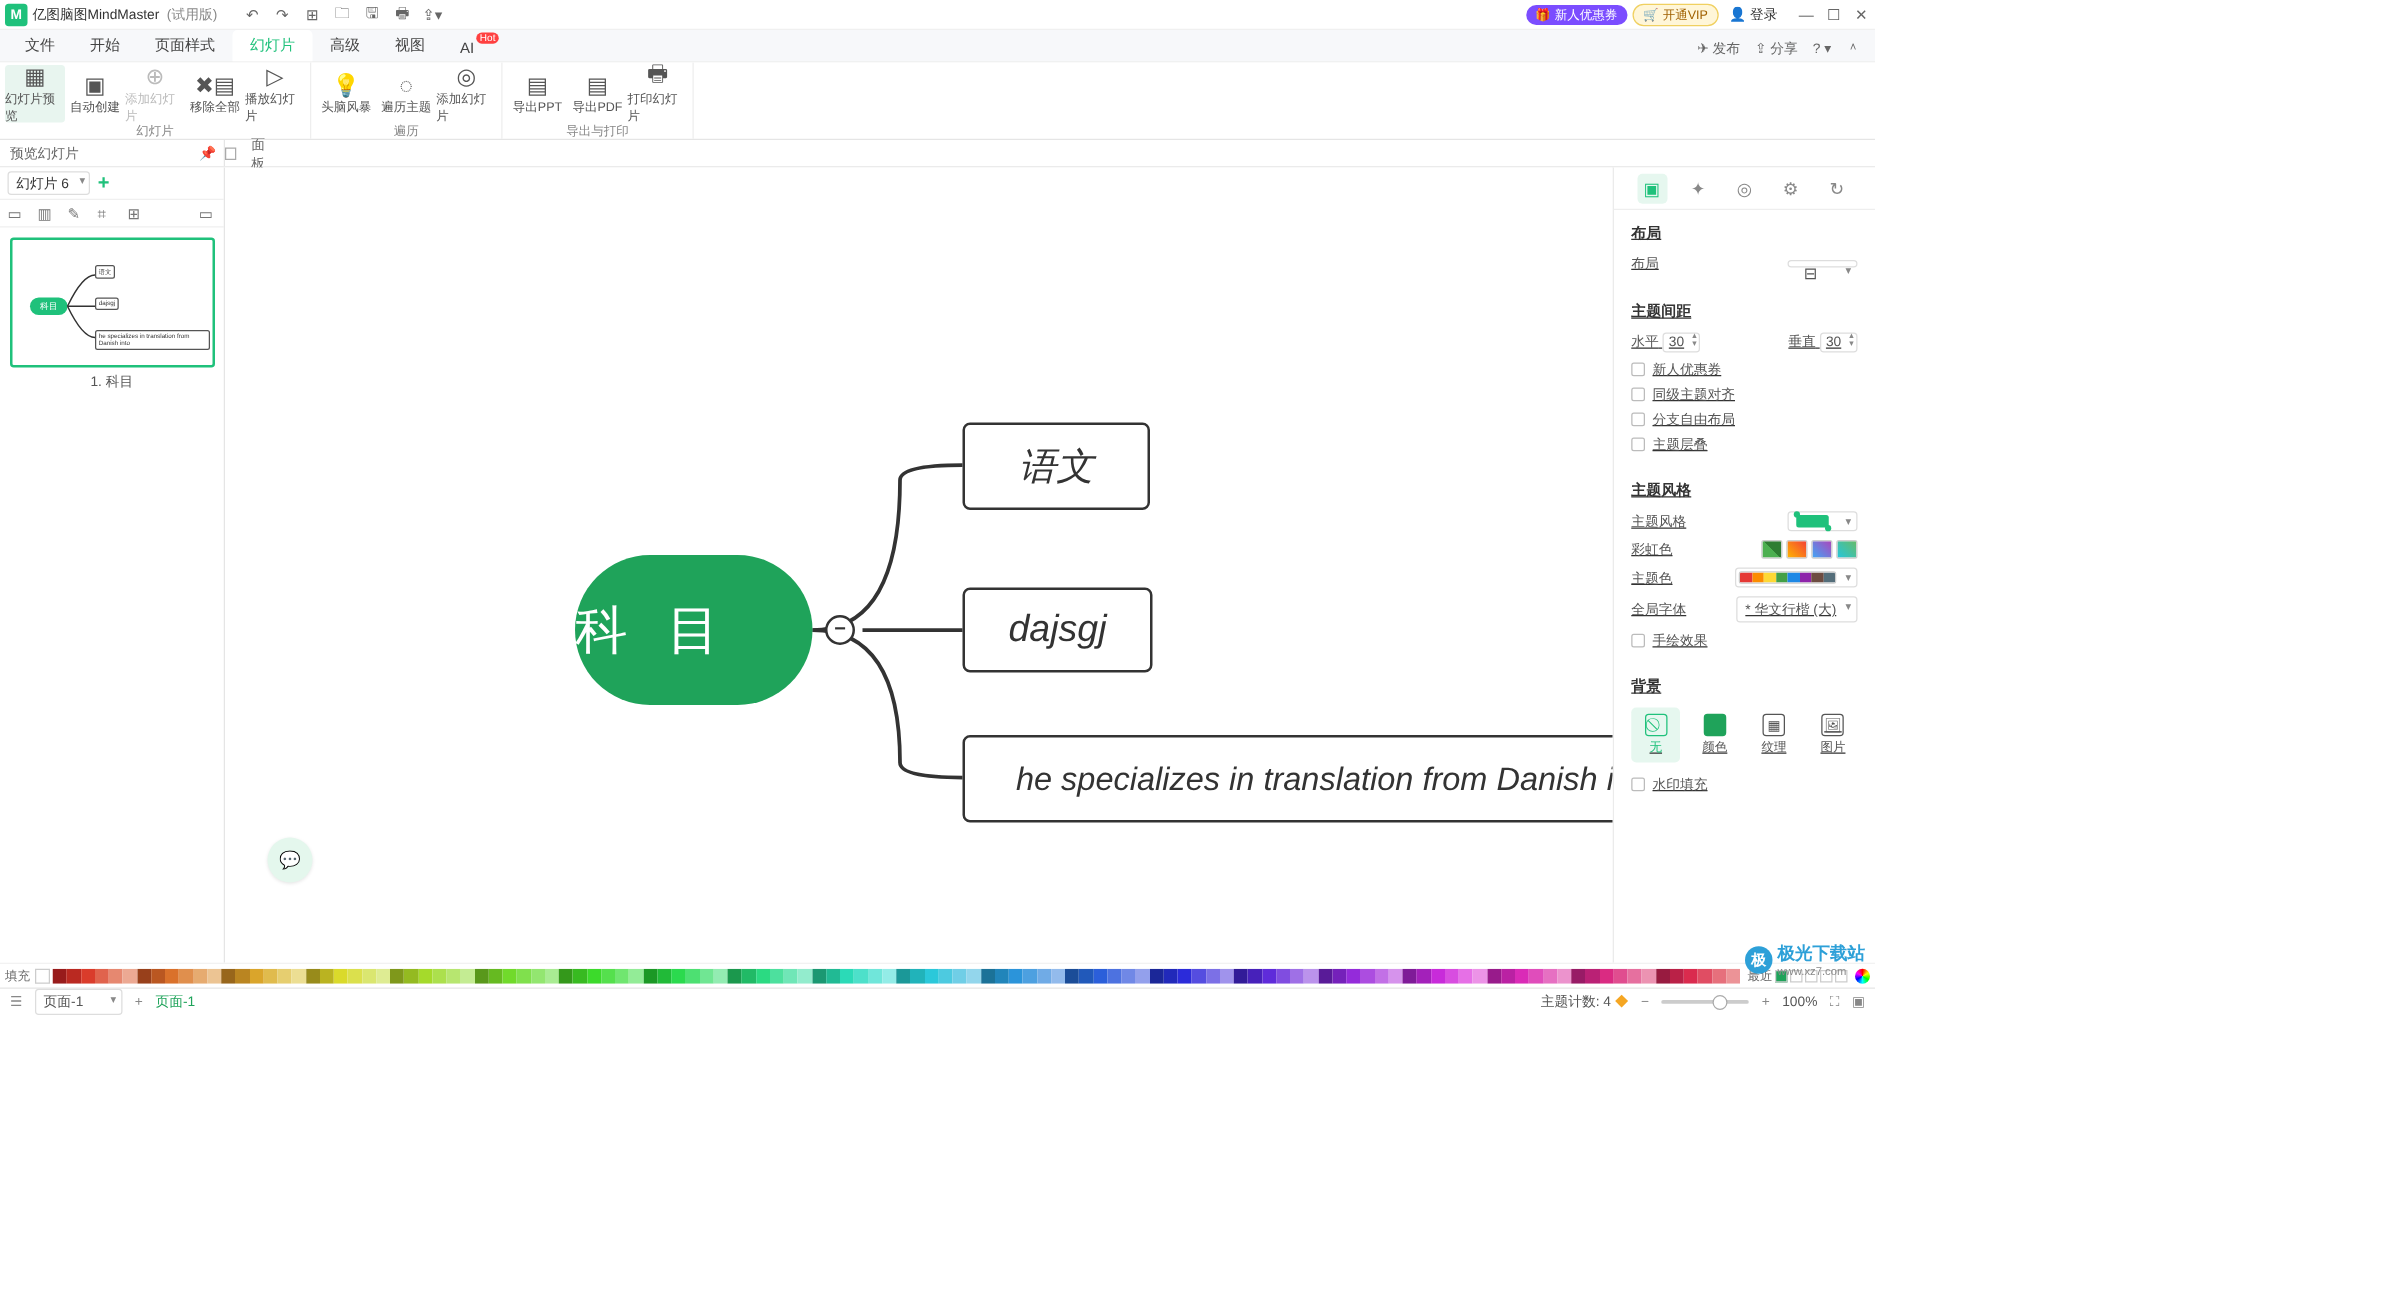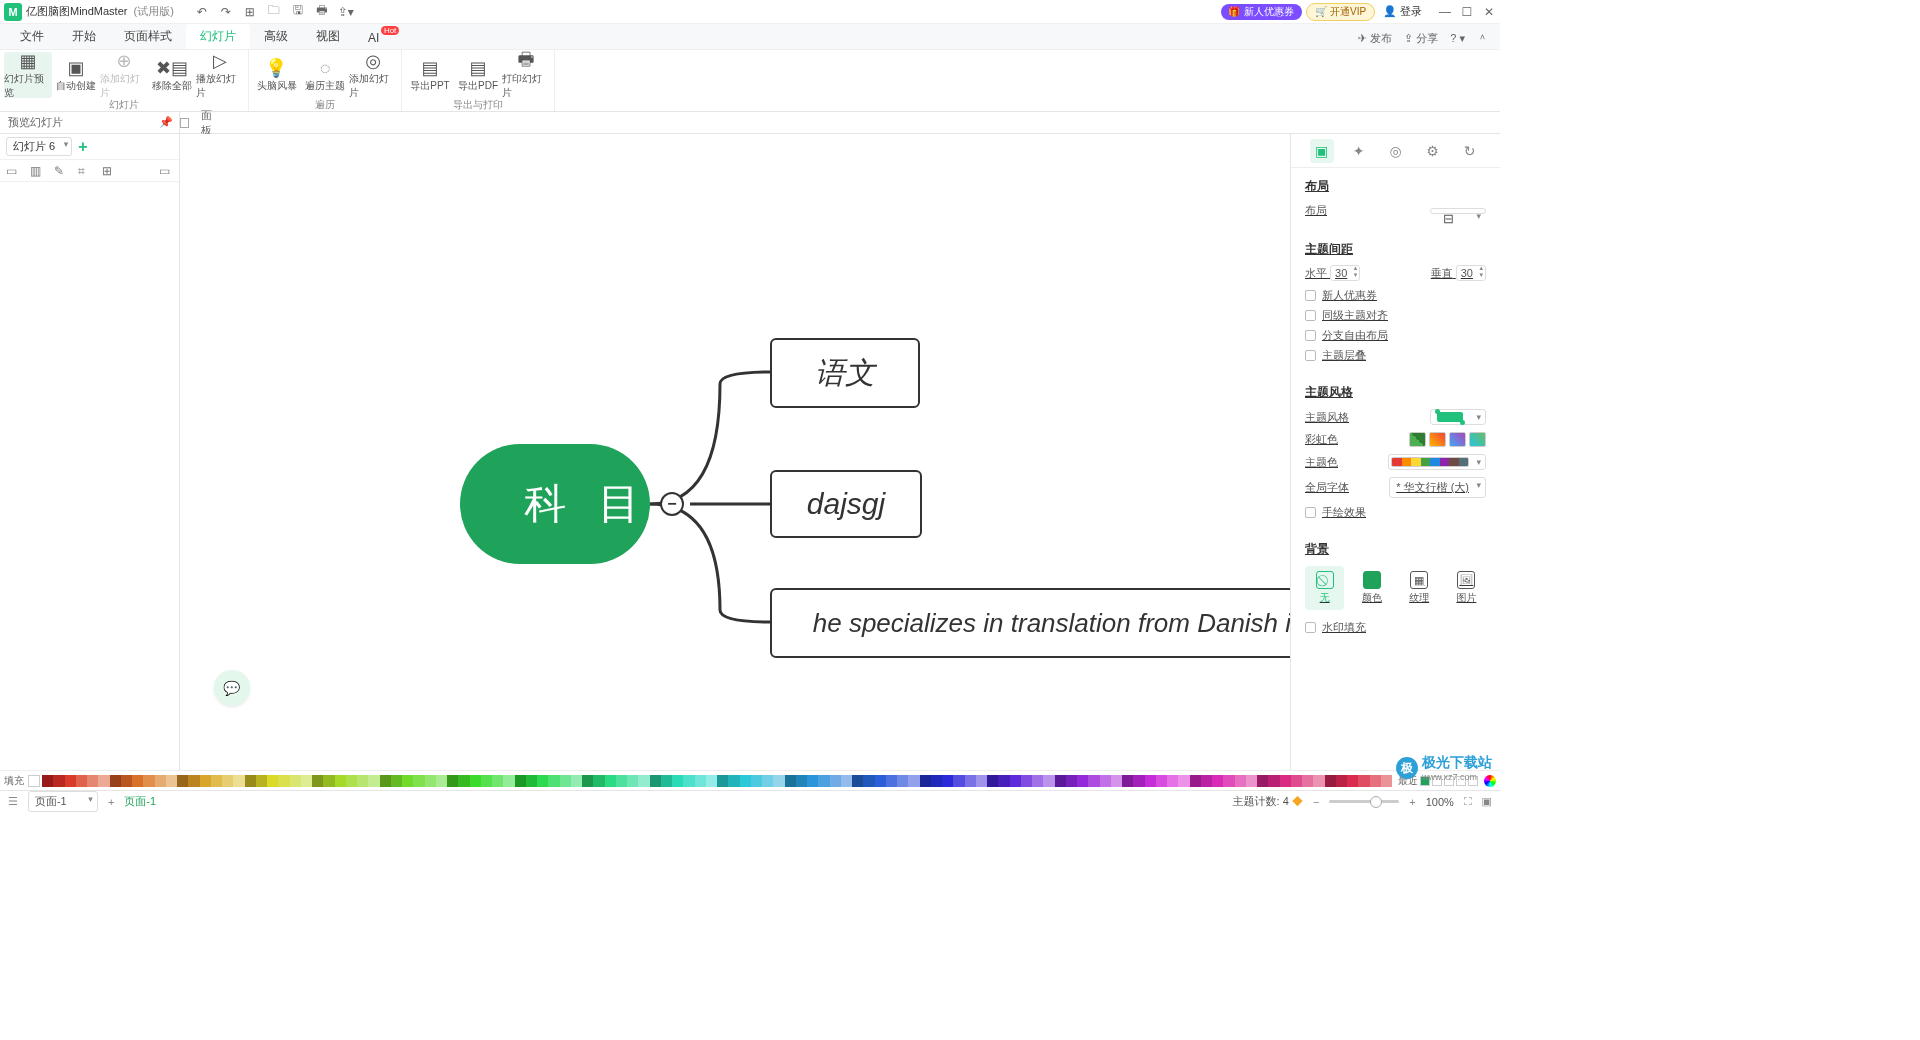--- a/index.html
+++ b/index.html
@@ -54,21 +54,21 @@
 .thumbwrap { padding: 8px; }
 .thumb { width: 164px; height: 104px; border: 2px solid #1fc17b; border-radius: 3px; background: #fff; position: relative; overflow: hidden; }
 .thumb .troot { position: absolute; left: 14px; top: 46px; width: 30px; height: 14px; background: #1fc17b; border-radius: 7px; color: #fff; font-size: 7px; display: flex; align-items: center; justify-content: center; }
 .thumb .tbox { position: absolute; border: 1px solid #555; border-radius: 2px; font-size: 5px; padding: 1px 2px; background: #fff; }
 .thumbcap { text-align: center; font-size: 11px; color: #555; margin-top: 4px; }
 
 .canvas { flex: 1; position: relative; background: #fff; overflow: hidden; }
 .rightpanel { width: 210px; border-left: 1px solid #e5e5e5; background: #fff; display: flex; flex-direction: column; }
 
 
-.node-root { position: absolute; left: 280px; top: 310px; width: 190px; height: 120px; background: #1fa35a; border-radius: 60px; color: #fff; display: flex; align-items: center; justify-content: flex-end; font-family: "STXingkai","华文行楷",cursive; font-size: 42px; letter-spacing: 10px; }
+.node-root { position: absolute; left: 280px; top: 310px; width: 190px; height: 120px; background: #1fa35a; border-radius: 60px; color: #fff; display: flex; align-items: center; justify-content: flex-start; font-family: "STXingkai","华文行楷",cursive; font-size: 42px; letter-spacing: 10px; }
 .node-box { position: absolute; border: 2px solid #333; border-radius: 6px; background: #fff; display: flex; align-items: center; justify-content: center; font-family: "STXingkai","华文行楷",cursive; font-size: 30px; font-style: italic; }
 .collapse-btn { position: absolute; width: 24px; height: 24px; border: 2px solid #333; border-radius: 50%; background: #fff; display: flex; align-items: center; justify-content: center; font-size: 16px; font-weight: bold; }
 .connector { stroke: #333; stroke-width: 3; fill: none; }
 
 
 .rp-tabs { height: 34px; display: flex; align-items: center; justify-content: space-around; border-bottom: 1px solid #eee; padding: 0 12px; }
 .rp-tab { width: 24px; height: 24px; display: flex; align-items: center; justify-content: center; border-radius: 4px; color: #888; cursor: pointer; font-size: 14px; }
 .rp-tab.active { background: #e6f7ef; color: #1fc17b; }
 .rp-section { padding: 10px 14px 6px 14px; text-decoration: underline; }
 .rp-title { font-size: 12px; font-weight: 600; color: #333; margin-bottom: 8px; }
@@ -243,20 +243,34 @@
       <span class="plus">+</span>
     </div>
     <div class="toolrow">
       <span class="lticon">▭</span>
       <span class="lticon">▥</span>
       <span class="lticon">✎</span>
       <span class="lticon">⌗</span>
       <span class="lticon">⊞</span>
       <span style="flex:1"></span>
       <span class="lticon">▭</span>
+    </div>
+    <div class="thumbwrap">
+      <div class="thumb">
+        <div class="troot">科目</div>
+        <div class="tbox" style="left:66px;top:20px;">语文</div>
+        <div class="tbox" style="left:66px;top:46px;">dajsgj</div>
+        <div class="tbox" style="left:66px;top:72px;width:92px;">he specializes in translation from Danish into</div>
+        <svg style="position:absolute;left:0;top:0;width:100%;height:100%;pointer-events:none">
+            <path d="M44 53 Q56 28 66 28" stroke="#333" stroke-width="1.2" fill="none"></path>
+            <path d="M44 53 L66 53" stroke="#333" stroke-width="1.2" fill="none"></path>
+            <path d="M44 53 Q56 78 66 78" stroke="#333" stroke-width="1.2" fill="none"></path>
+          </svg>
+      </div>
+      <div class="thumbcap">1. 科目</div>
     </div>
   </div>
 
   <div class="canvas">
     <svg style="position:absolute;left:0;top:0;width:100%;height:100%;pointer-events:none">
       <path class="connector" d="M470 370 Q540 370 540 250 Q540 238 590 238"></path>
       <path class="connector" d="M510 370 L590 370"></path>
       <path class="connector" d="M470 370 Q540 370 540 476 Q540 488 590 488"></path>
     </svg>
     <div class="node-root">

